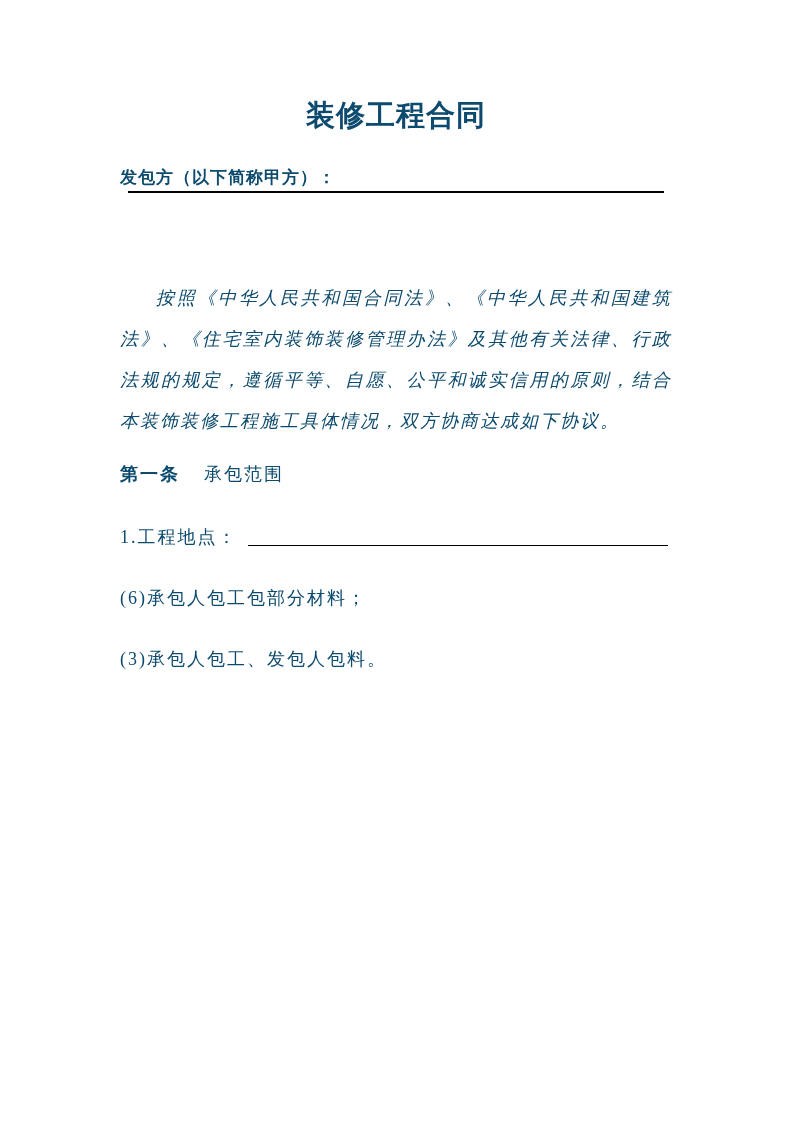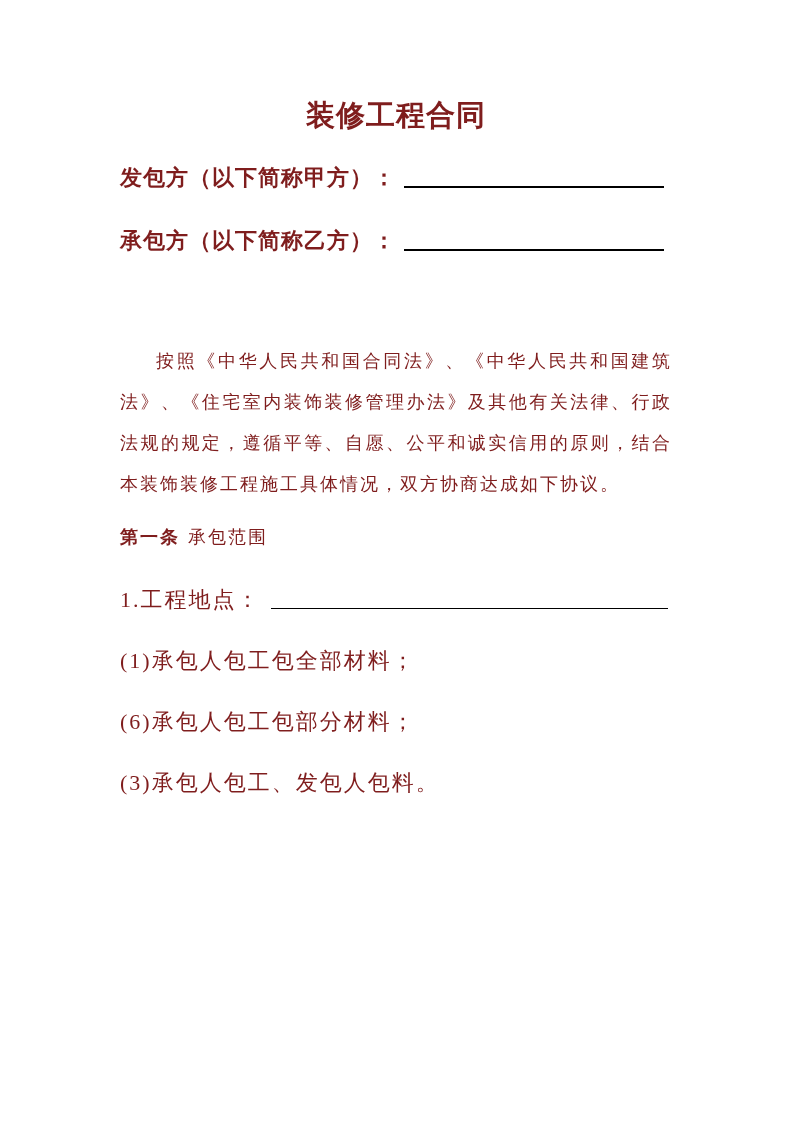--- a/index.html
+++ b/index.html
@@ -6,21 +6,21 @@
     margin: 0;
     padding: 0;
     background: #ffffff;
   }
   .page {
     position: relative;
     width: 793px;
     height: 1122px;
     margin: 0 auto;
     background: #ffffff;
-    color: #7f1d1d;
+    color: #0c4a6e;
     box-sizing: border-box;
     padding: 99px 121px 0 120px;
     overflow: hidden;
     font-family: "Liberation Serif", serif;
   }
   .doc-title {
     margin: 0 0 34px 0;
     font-family: "Liberation Sans", sans-serif;
     font-weight: bold;
     font-size: 29px;
@@ -28,57 +28,59 @@
     text-align: center;
     letter-spacing: 1px;
   }
   .party-row {
     display: flex;
     align-items: stretch;
     height: 26px;
     margin-bottom: 37px;
     font-family: "Liberation Sans", sans-serif;
     font-weight: bold;
-    font-size: 22px;
+    font-size: 17px;
     line-height: 26px;
     letter-spacing: 1px;
     white-space: nowrap;
+    flex-direction: column;
   }
   .party-row .fill-line {
     flex: 1;
     border-bottom: 2px solid #000000;
     margin: 0 8px 3px 8px;
   }
   .preamble {
     margin: 87px 0 0 0;
     font-size: 18px;
     line-height: 41px;
     letter-spacing: 2px;
     text-align: justify;
     text-indent: 2em;
+    font-style: italic;
   }
   .article-head {
     margin-top: 20px;
     font-size: 18px;
     line-height: 24px;
     letter-spacing: 2px;
   }
   .article-num {
     font-weight: bold;
-    margin-right: 8px;
+    margin-right: 24px;
   }
   .clauses {
     margin-top: 38px;
   }
   .clause-row {
     display: flex;
     align-items: stretch;
     height: 26px;
     margin-bottom: 35px;
-    font-size: 22px;
+    font-size: 18px;
     line-height: 26px;
     letter-spacing: 2px;
     white-space: nowrap;
   }
   .clause-row:last-child {
     margin-bottom: 16px;
   }
   .clause-row .fill-line {
     flex: 1;
     border-bottom: 1px solid #000000;
@@ -90,44 +92,37 @@
 
 <div class="page">
 
   <h1 class="doc-title">装修工程合同</h1>
 
   <div class="party-row">
     <span>发包方（以下简称甲方）：</span>
     <span class="fill-line"></span>
   </div>
 
-  <div class="party-row">
-    <span>承包方（以下简称乙方）：</span>
-    <span class="fill-line"></span>
-  </div>
 
   <p class="preamble">按照《中华人民共和国合同法》、《中华人民共和国建筑法》、《住宅室内装饰装修管理办法》及其他有关法律、行政法规的规定，遵循平等、自愿、公平和诚实信用的原则，结合本装饰装修工程施工具体情况，双方协商达成如下协议。</p>
 
   <div class="article-head">
     <span class="article-num">第一条</span><span>承包范围</span>
   </div>
 
   <div class="clauses">
 
     <div class="clause-row">
       <span>1.工程地点：</span>
       <span class="fill-line"></span>
     </div>
 
 
 
 
-    <div class="clause-row">
-      <span>(1)承包人包工包全部材料；</span>
-    </div>
 
     <div class="clause-row">
       <span>(6)承包人包工包部分材料；</span>
     </div>
 
     <div class="clause-row">
       <span>(3)承包人包工、发包人包料。</span>
     </div>
 
   </div>

